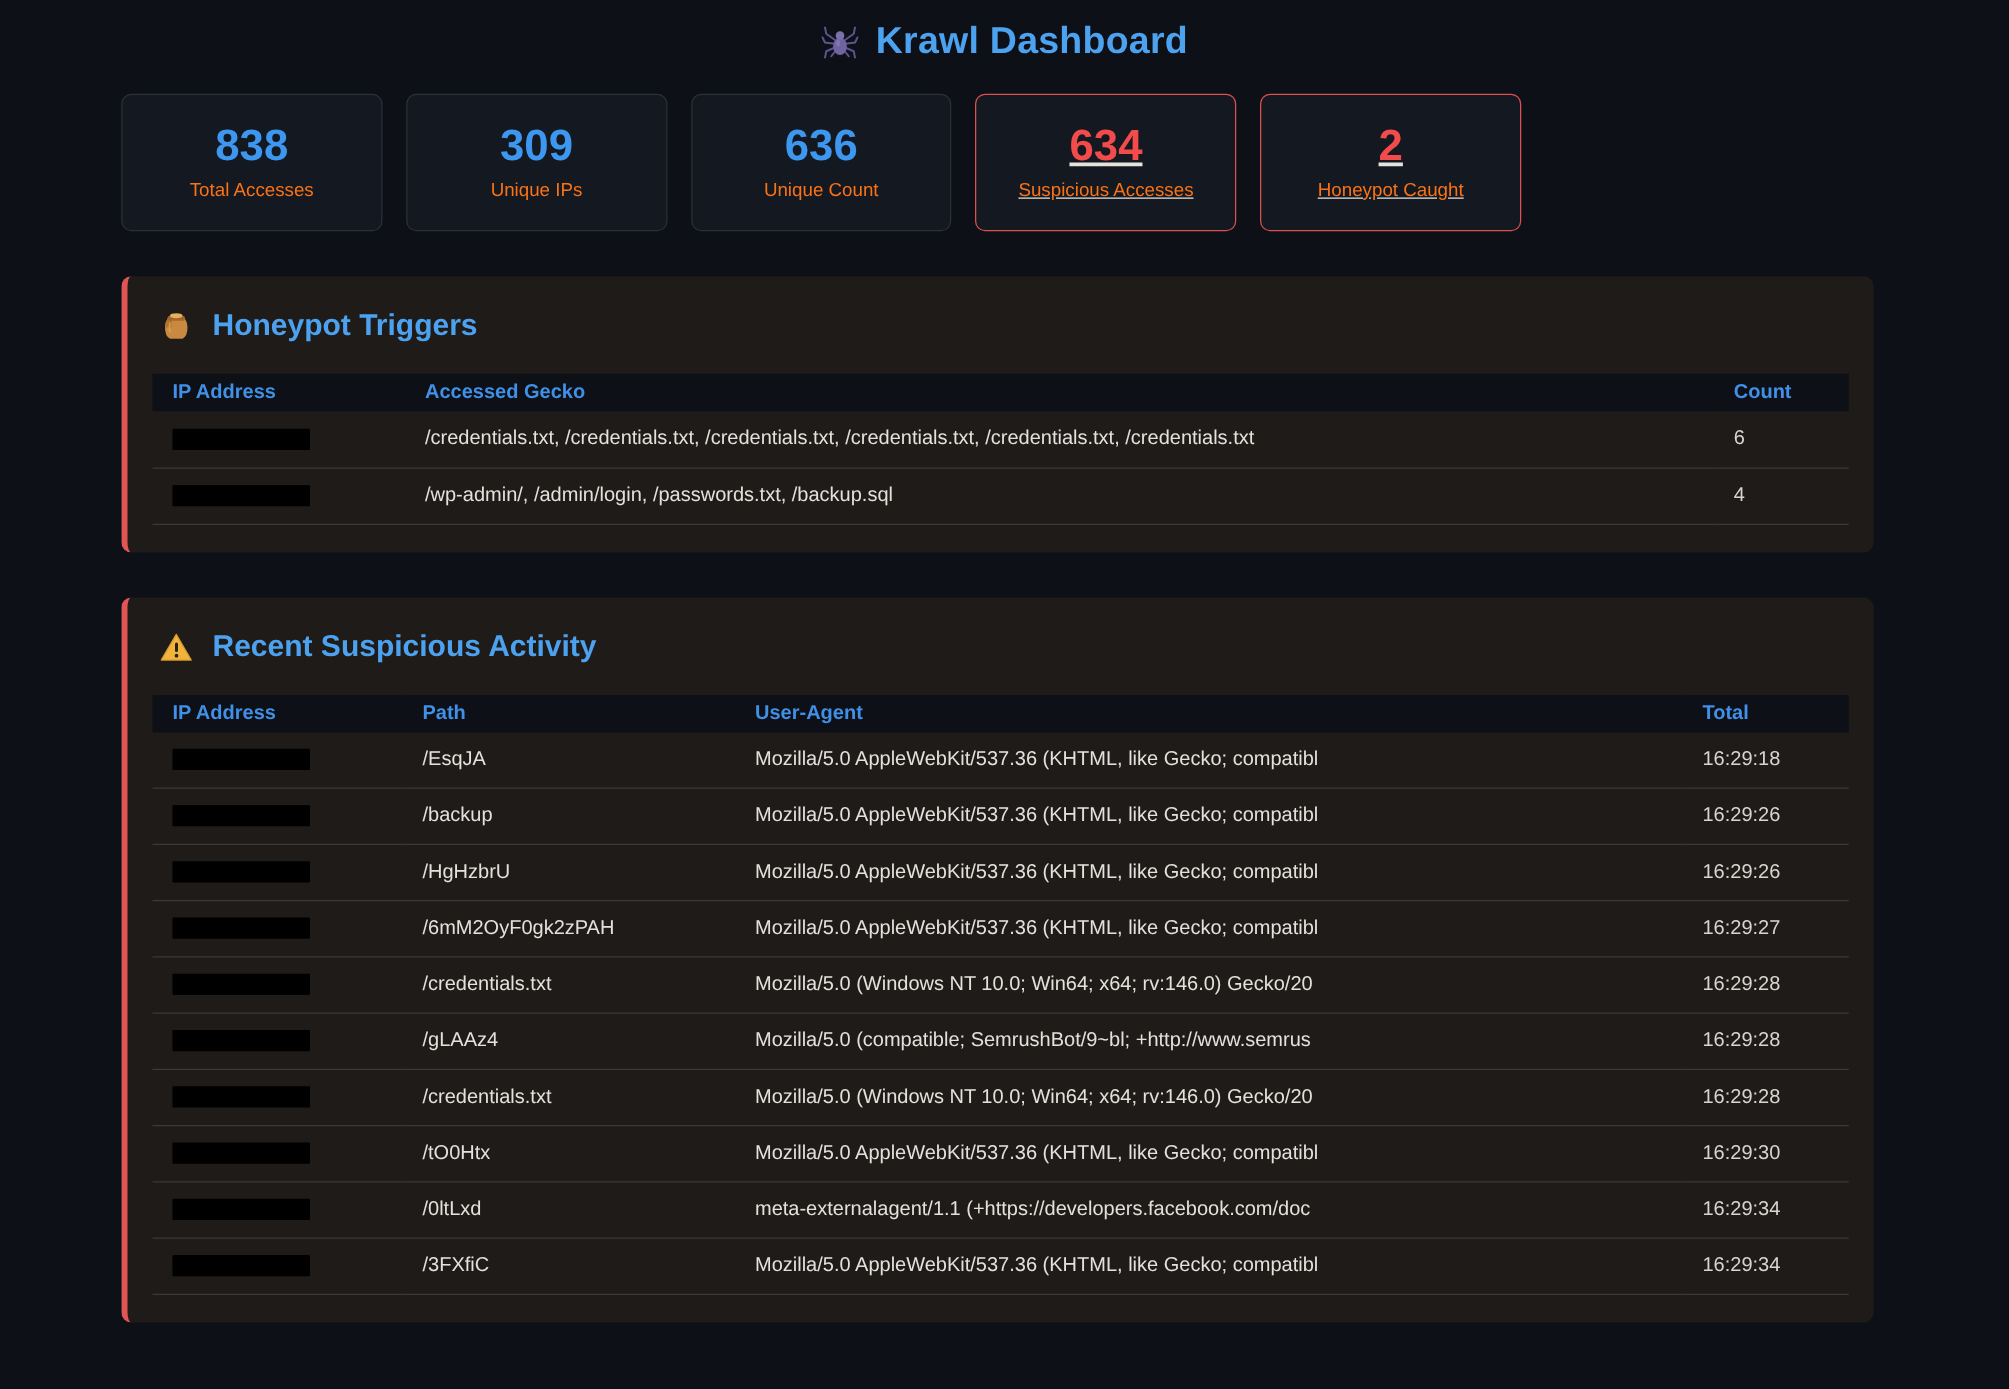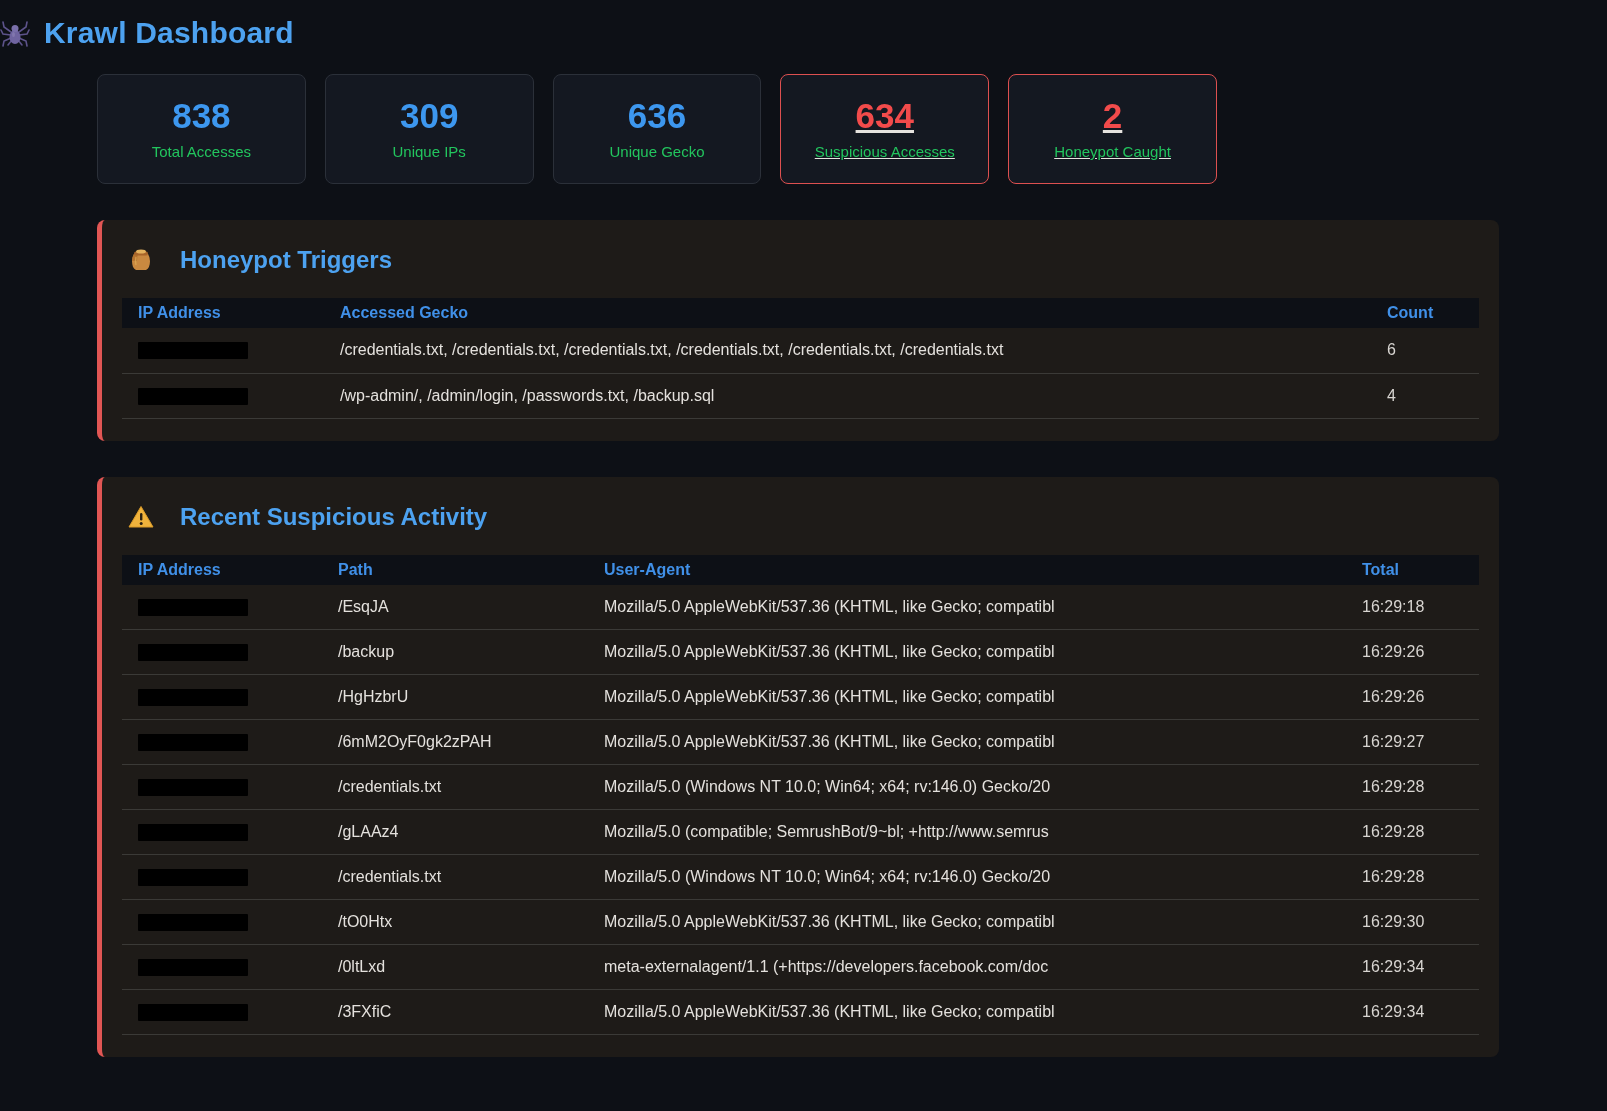--- a/index.html
+++ b/index.html
@@ -6,20 +6,21 @@
   html, body {
     width: 1607px; height: 1111px;
     background: #0d1016;
     font-family: "Liberation Sans", "DejaVu Sans", sans-serif;
     overflow: hidden;
     color: #e6e3df;
   }
 
   
   .page-header {
+    text-align: center;
     padding: 16px 0 22px 0;
   }
   .page-header .title-wrap {
     display: inline-flex; align-items: center; gap: 14px;
   }
   .page-title {
     color: #4da2f0;
     font-size: 30px;
     font-weight: bold;
     letter-spacing: 0.2px;
@@ -41,33 +42,33 @@
     border-radius: 8px;
     display: flex;
     flex-direction: column;
     align-items: center;
     justify-content: center;
     gap: 10px;
   }
   .stat-card.alert { border-color: #dd5050; text-decoration: underline; }
   .stat-value { font-size: 35px; font-weight: bold; color: #3d97ef; line-height: 1; }
   .stat-card.alert .stat-value { color: #f24b4b; }
-  .stat-label { font-size: 15px; color: #22c55e; }
+  .stat-label { font-size: 15px; color: #f97316; }
 
   
   .section {
     margin: 36px 0 0 97px;
     width: 1402px;
     background: #1e1b18;
     border-left: 5px solid #e15654;
     border-radius: 8px;
     padding: 26px 20px 22px 20px;
   }
   .section-title-row {
-    display: flex; align-items: center; gap: 26px;
+    display: flex; align-items: center; gap: 16px;
     padding-left: 6px;
     margin-bottom: 24px;
   }
   .section-title {
     color: #4da2f0;
     font-size: 24px;
     font-weight: bold;
   }
 
   
@@ -138,21 +139,21 @@
   <div class="stat-card">
     <div class="stat-value">838</div>
     <div class="stat-label">Total Accesses</div>
   </div>
   <div class="stat-card">
     <div class="stat-value">309</div>
     <div class="stat-label">Unique IPs</div>
   </div>
   <div class="stat-card">
     <div class="stat-value">636</div>
-    <div class="stat-label">Unique Gecko</div>
+    <div class="stat-label">Unique Count</div>
   </div>
   <div class="stat-card alert">
     <div class="stat-value">634</div>
     <div class="stat-label">Suspicious Accesses</div>
   </div>
   <div class="stat-card alert">
     <div class="stat-value">2</div>
     <div class="stat-label">Honeypot Caught</div>
   </div>
 </div>

